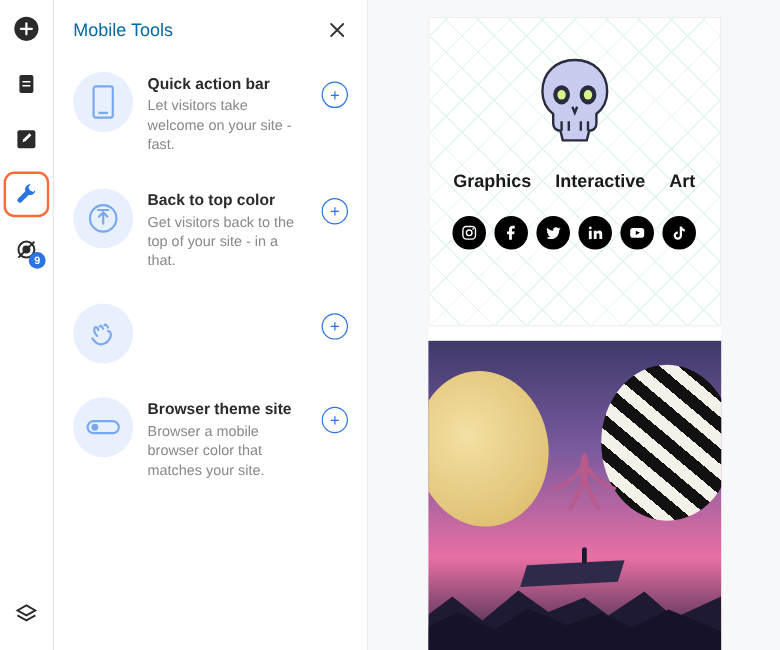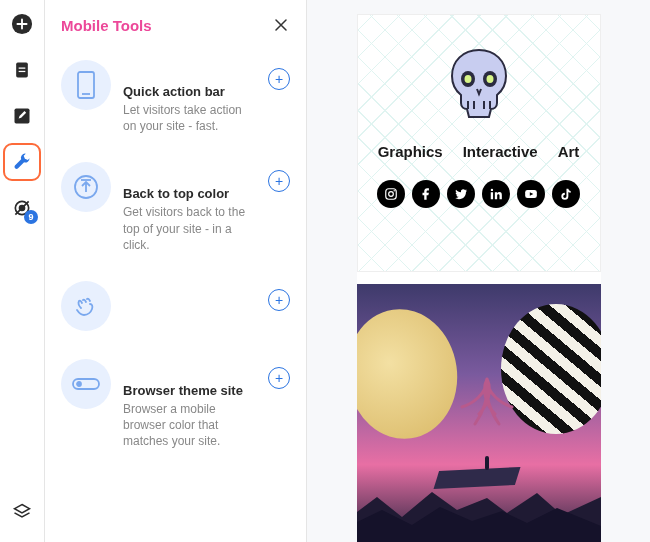--- a/index.html
+++ b/index.html
@@ -6,27 +6,27 @@
   body { font-family: -apple-system, "Helvetica Neue", Arial, sans-serif; background: #fff; width: 650px; height: 542px; overflow: hidden; position: relative; }
   .app { display: flex; height: 100%; }
   .toolbar { width: 45px; background: #fff; border-right: 1px solid #e5e5e5; display: flex; flex-direction: column; align-items: center; padding-top: 12px; gap: 22px; position: relative; }
   .tool-btn { width: 24px; height: 24px; display: flex; align-items: center; justify-content: center; cursor: pointer; position: relative; }
   .tool-btn.active { outline: 2px solid #fd6b3a; outline-offset: 5px; border-radius: 2px; }
   .tool-btn.active svg path, .tool-btn.active svg { fill: #2b74e1; }
   .badge { position: absolute; top: 14px; right: -4px; background: #2b74e1; color: #fff; border-radius: 50%; font-size: 9px; width: 14px; height: 14px; display: flex; align-items: center; justify-content: center; font-weight: 600; }
   .toolbar-bottom { margin-top: auto; margin-bottom: 18px; }
   .panel { width: 262px; background: #fff; border-right: 1px solid #e5e5e5; padding: 16px 0 0 0; display: flex; flex-direction: column; box-shadow: 2px 0 5px rgba(0,0,0,0.03); }
   .panel-header { display: flex; align-items: center; justify-content: space-between; padding: 0 16px 8px 16px; }
-  .panel-title { font-size: 15px; font-weight: 700; color: #ec4899; }
+  .panel-title { font-size: 15px; font-weight: 400; color: #0369a1; }
   .close-btn { cursor: pointer; width: 18px; height: 18px; display: flex; align-items: center; justify-content: center; color: #333; }
   .tools-list { padding: 8px 14px; display: flex; flex-direction: column; gap: 8px; }
   .tool-item { display: flex; align-items: flex-start; gap: 12px; padding: 10px 2px; position: relative; }
   .tool-icon-wrap { width: 50px; height: 50px; min-width: 50px; border-radius: 50%; background: #e8f0fe; display: flex; align-items: center; justify-content: center; }
   .tool-text { flex: 1; padding-top: 2px; }
-  .tool-title { font-size: 13px; font-weight: 600; color: #2b2b2b; margin-bottom: 3px; margin-top: 22px; }
+  .tool-title { font-size: 13px; font-weight: 600; color: #2b2b2b; margin-bottom: 3px; }
   .tool-desc { font-size: 12px; color: #888; line-height: 1.35; }
   .add-btn { width: 22px; height: 22px; min-width: 22px; border: 1.5px solid #2b74e1; border-radius: 50%; display: flex; align-items: center; justify-content: center; color: #2b74e1; cursor: pointer; align-self: flex-start; margin-top: 8px; font-size: 14px; line-height: 1; position: relative; }
   .preview { flex: 1; background: #f7f8fa; display: flex; justify-content: center; padding: 14px 0 0 0; overflow: hidden; }
   .phone { width: 244px; background: #fff; display: flex; flex-direction: column; gap: 12px; }
   .hero { height: 260px; background: #fff; position: relative; overflow: hidden; border: 1px solid #eee; }
   .hero-pattern { position: absolute; inset: 0; background:
     repeating-linear-gradient(45deg, transparent 0 18px, #cdeee8 18px 19px),
     repeating-linear-gradient(-45deg, transparent 0 18px, #cdeee8 18px 19px),
     #fff; opacity: 0.6; }
   .hero-content { position: relative; display: flex; flex-direction: column; align-items: center; padding-top: 30px; height: 100%; }
@@ -105,36 +105,36 @@
 
       <div class="tool-item">
         <div class="tool-icon-wrap">
           <svg width="24" height="30" viewBox="0 0 24 30" fill="none" stroke="#7aa8ee" stroke-width="1.8">
               <rect x="4" y="2" width="16" height="26" rx="2"></rect>
               <line x1="8" y1="24" x2="16" y2="24"></line>
             </svg>
         </div>
         <div class="tool-text">
           <div class="tool-title">Quick action bar</div>
-          <div class="tool-desc">Let visitors take action on your site - fast.</div>
+          <div class="tool-desc">Let visitors take welcome on your site - fast.</div>
         </div>
         <div class="add-btn">+</div>
       </div>
 
       <div class="tool-item">
         <div class="tool-icon-wrap">
           <svg width="28" height="28" viewBox="0 0 28 28" fill="none" stroke="#7aa8ee" stroke-width="1.8">
               <circle cx="14" cy="14" r="11"></circle>
               <path d="M14 19V9m-4 4l4-4 4 4"></path>
               <line x1="9" y1="7" x2="19" y2="7"></line>
             </svg>
         </div>
         <div class="tool-text">
           <div class="tool-title">Back to top color</div>
-          <div class="tool-desc">Get visitors back to the top of your site - in a click.</div>
+          <div class="tool-desc">Get visitors back to the top of your site - in a that.</div>
         </div>
         <div class="add-btn">+</div>
       </div>
 
       <div class="tool-item">
         <div class="tool-icon-wrap">
           <svg width="28" height="28" viewBox="0 0 28 28" fill="none" stroke="#7aa8ee" stroke-width="1.8">
               <path d="M9 16c-2-2-3-5-2-7 1-1 2 0 3 2m1-3c1-1 2 0 3 2m1-3c1-1 2 0 3 2m0 3c2 0 3 2 2 5-1 3-4 6-8 6-3 0-5-2-7-5" stroke-linecap="round"></path>
             </svg>
         </div>

